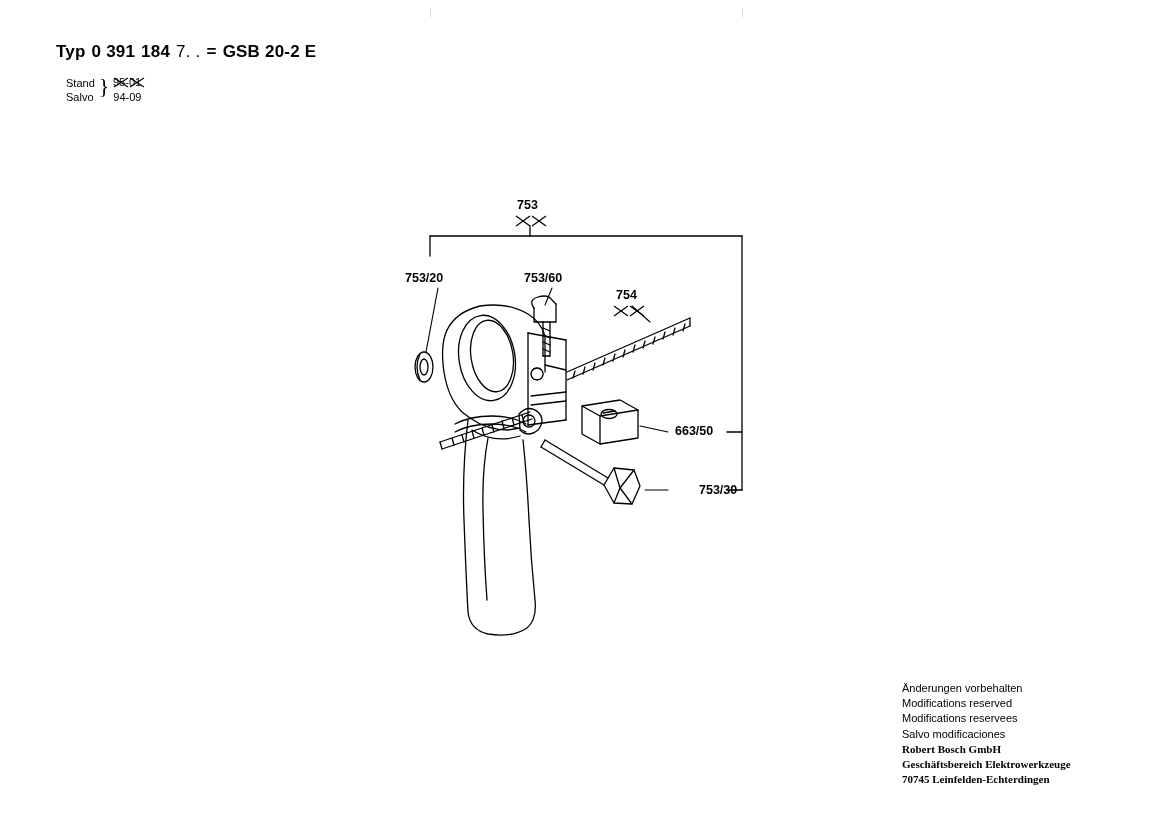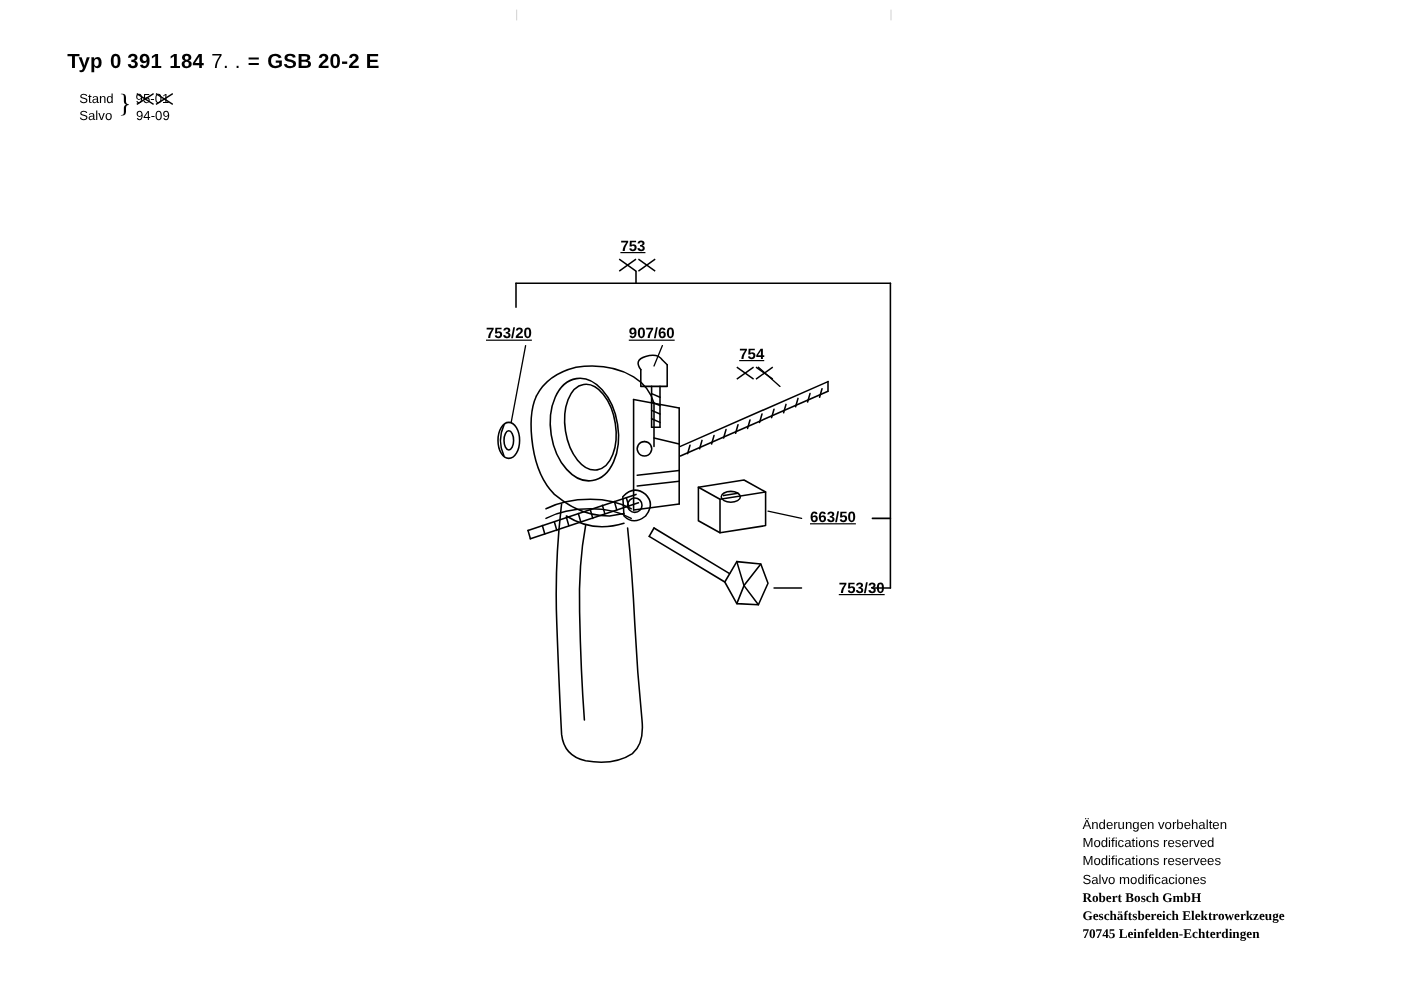--- a/index.html
+++ b/index.html
@@ -73,21 +73,20 @@
     width: 1168px;
     height: 824px;
   }
 
   
   .callout {
     position: absolute;
     font-size: 12.5px;
     font-weight: bold;
     white-space: nowrap;
-    text-decoration: underline;
   }
   .cancel-mark {
     position: absolute;
     width: 34px;
     height: 14px;
   }
 
   
   #footer {
     position: absolute;
@@ -275,21 +274,21 @@
     <line x1="17" y1="2" x2="31" y2="12" stroke="#000" stroke-width="1.2"></line>
     <line x1="31" y1="2" x2="17" y2="12" stroke="#000" stroke-width="1.2"></line>
   </svg>
 </div>
 
 <div class="callout" style="left:405px; top:271px;">
   <span>753/20</span>
 </div>
 
 <div class="callout" style="left:524px; top:271px;">
-  <span>907/60</span>
+  <span>753/60</span>
 </div>
 
 <div class="callout" style="left:616px; top:288px;">
   <span>754</span>
 </div>
 <div class="cancel-mark" style="left:613px; top:304px;">
   <svg width="34" height="14" viewBox="0 0 34 14">
     <line x1="1" y1="2" x2="15" y2="12" stroke="#000" stroke-width="1.2"></line>
     <line x1="15" y1="2" x2="1" y2="12" stroke="#000" stroke-width="1.2"></line>
     <line x1="17" y1="2" x2="31" y2="12" stroke="#000" stroke-width="1.2"></line>

